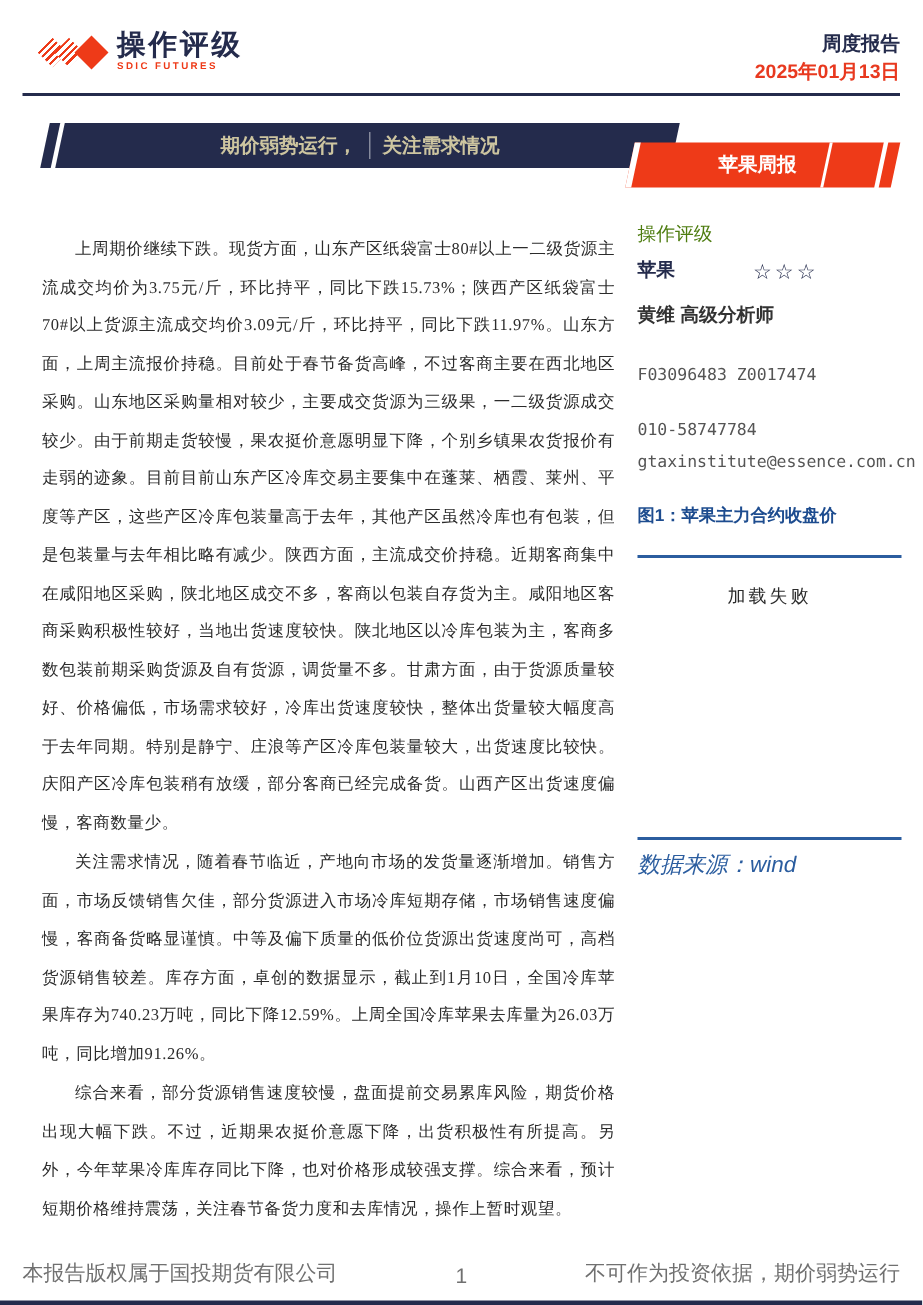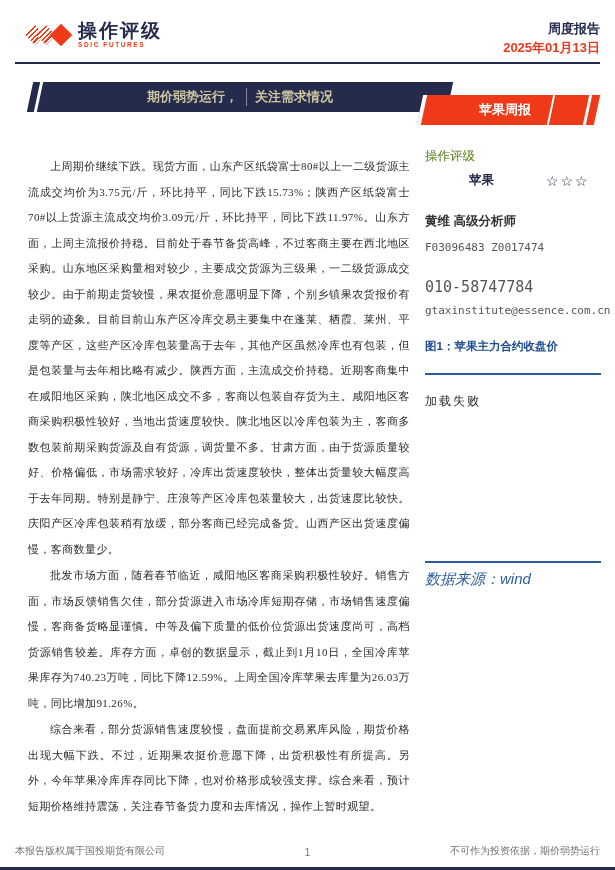--- a/index.html
+++ b/index.html
@@ -56,41 +56,41 @@
   .article {
     position:absolute; left:28px; top:154px; width:382px;
     font-family:"Liberation Serif", serif;
     font-size:11px; line-height:25.5px; color:#2b2b2b; text-align:justify;
   }
   .article p { margin:0 0 1px 0; text-indent:2em; letter-spacing:0.4px; }
 
   
   .sidebar { position:absolute; left:425px; top:148px; width:176px; }
   .rating-label { font-size:12.5px; font-weight:normal; color:#4d7c0f; }
-  .rating-row { display:flex; align-items:center; margin-top:7px;margin-left:44px; }
+  .rating-row { display:flex; align-items:center; margin-top:7px; }
   .rating-subject { font-size:12.5px; font-weight:bold; color:#242b4c; }
   .rating-stars { margin-left:52px; font-size:14px; color:#242b4c; letter-spacing:2px; }
-  .analyst-name { margin-top:24px; font-size:12.5px; font-weight:bold; color:#333333; }
-  .analyst-ids { margin-top:11px; font-size:11px; color:#555555; font-family:"DejaVu Sans Mono", monospace; }
-  .phone { margin-top:24px; font-size:15px; color:#555555; font-family:"DejaVu Sans Mono", monospace; }
+  .analyst-name { margin-top:13px; font-size:12.5px; font-weight:bold; color:#333333; }
+  .analyst-ids { margin-top:24px; font-size:11px; color:#555555; font-family:"DejaVu Sans Mono", monospace; }
+  .phone { margin-top:24px; font-size:11px; color:#555555; font-family:"DejaVu Sans Mono", monospace; }
   .email { margin-top:8px; font-size:11px; color:#555555; font-family:"DejaVu Sans Mono", monospace; }
   .figure { margin-top:22px; }
   .figure-title { font-size:11.5px; font-weight:bold; color:#1d4c8f; padding-bottom:19px;
     border-bottom:2px solid #2b5d9f; }
-  .figure-body { height:188px; padding-top:16px; box-sizing:border-box; 
+  .figure-body { height:188px; padding-top:16px; box-sizing:border-box; text-align:center;
     border-bottom:2px solid #2b5d9f; font-family:"Liberation Serif", serif; }
   .figure-placeholder { font-size:12px; color:#2b2b2b; letter-spacing:2px; }
   .figure-source { margin-top:7px; font-size:15px; color:#2b5d9f; font-style:italic;
     font-family:Liberation Sans, sans-serif; }
 
   
   .footer {
     position:absolute; left:15px; right:15px; bottom:12px;
     display:flex; justify-content:space-between; align-items:flex-end;
-    font-size:10px; color:#707070;margin-top:28px;
+    font-size:14px; color:#707070;margin-top:28px;
   }
   .footer .center { position:absolute; left:50%; transform:translateX(-50%); }
   .page-bottom-line { position:absolute; left:0; right:0; bottom:0; height:3px; background:#242b4c; }
 </style>
 </head>
 <body>
 
 <div class="page">
 
   <div class="header">
@@ -118,21 +118,21 @@
       <span class="t2">关注需求情况</span>
     </div>
   </div>
   <div class="banner-red">
     <span class="banner-badge">苹果周报</span>
   </div>
   <div class="banner-red-tail"></div>
 
   <div class="article">
     <p>上周期价继续下跌。现货方面，山东产区纸袋富士80#以上一二级货源主流成交均价为3.75元/斤，环比持平，同比下跌15.73%；陕西产区纸袋富士70#以上货源主流成交均价3.09元/斤，环比持平，同比下跌11.97%。山东方面，上周主流报价持稳。目前处于春节备货高峰，不过客商主要在西北地区采购。山东地区采购量相对较少，主要成交货源为三级果，一二级货源成交较少。由于前期走货较慢，果农挺价意愿明显下降，个别乡镇果农货报价有走弱的迹象。目前目前山东产区冷库交易主要集中在蓬莱、栖霞、莱州、平度等产区，这些产区冷库包装量高于去年，其他产区虽然冷库也有包装，但是包装量与去年相比略有减少。陕西方面，主流成交价持稳。近期客商集中在咸阳地区采购，陕北地区成交不多，客商以包装自存货为主。咸阳地区客商采购积极性较好，当地出货速度较快。陕北地区以冷库包装为主，客商多数包装前期采购货源及自有货源，调货量不多。甘肃方面，由于货源质量较好、价格偏低，市场需求较好，冷库出货速度较快，整体出货量较大幅度高于去年同期。特别是静宁、庄浪等产区冷库包装量较大，出货速度比较快。庆阳产区冷库包装稍有放缓，部分客商已经完成备货。山西产区出货速度偏慢，客商数量少。</p>
-    <p>批发市场方面，随着春节临近，咸阳地区客商采购积极性较好。销售方面，市场反馈销售欠佳，部分货源进入市场冷库短期存储，市场销售速度偏慢，客商备货略显谨慎。中等及偏下质量的低价位货源出货速度尚可，高档货源销售较差。库存方面，卓创的数据显示，截止到1月10日，全国冷库苹果库存为740.23万吨，同比下降12.59%。上周全国冷库苹果去库量为26.03万吨，同比增加91.26%。</p>
+    <p>关注需求情况，随着春节临近，产地向市场的发货量逐渐增加。销售方面，市场反馈销售欠佳，部分货源进入市场冷库短期存储，市场销售速度偏慢，客商备货略显谨慎。中等及偏下质量的低价位货源出货速度尚可，高档货源销售较差。库存方面，卓创的数据显示，截止到1月10日，全国冷库苹果库存为740.23万吨，同比下降12.59%。上周全国冷库苹果去库量为26.03万吨，同比增加91.26%。</p>
     <p>综合来看，部分货源销售速度较慢，盘面提前交易累库风险，期货价格出现大幅下跌。不过，近期果农挺价意愿下降，出货积极性有所提高。另外，今年苹果冷库库存同比下降，也对价格形成较强支撑。综合来看，预计短期价格维持震荡，关注春节备货力度和去库情况，操作上暂时观望。</p>
   </div>
 
   <div class="sidebar">
     <div class="rating-label">操作评级</div>
     <div class="rating-row">
       <span class="rating-subject">苹果</span>
       <span class="rating-stars">☆☆☆</span>
     </div>
     <div class="analyst-name">黄维 高级分析师</div>

